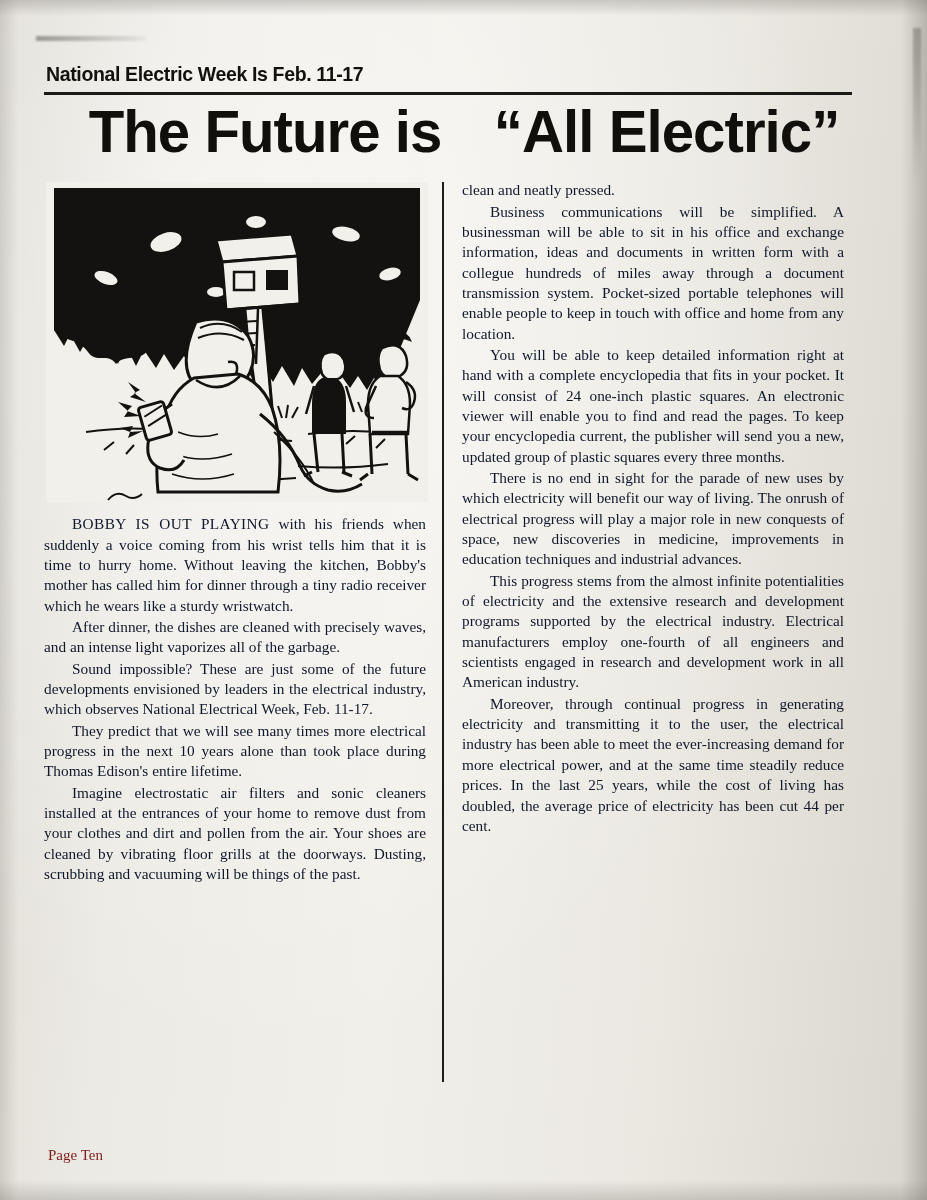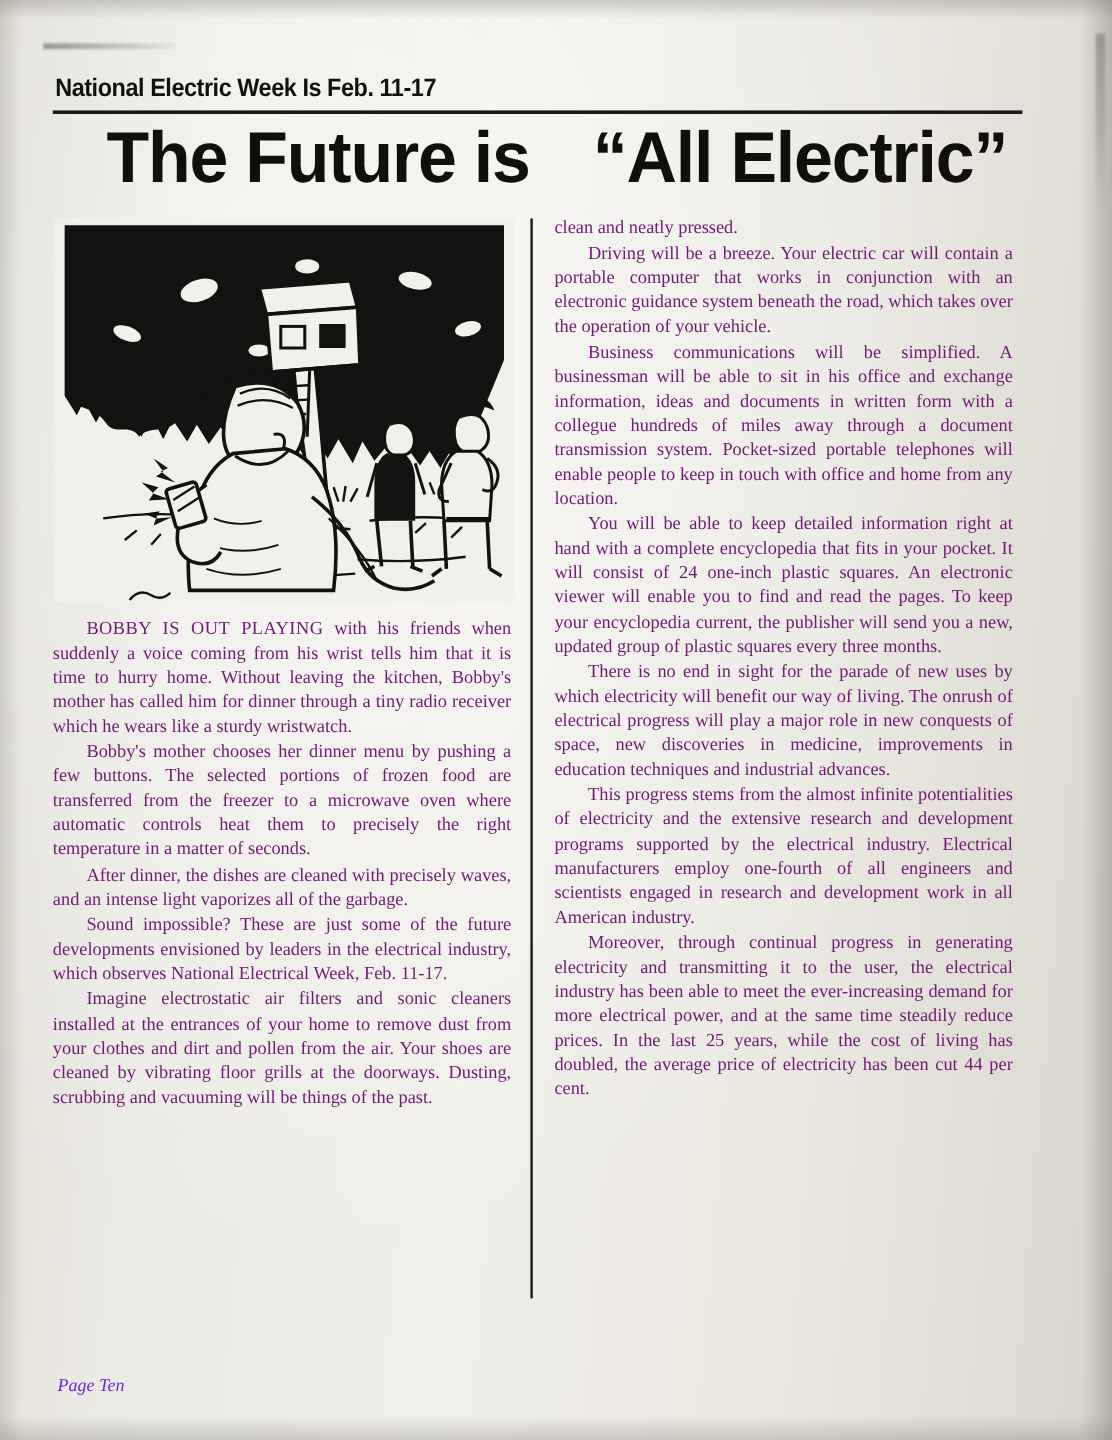--- a/index.html
+++ b/index.html
@@ -124,21 +124,21 @@
     padding-left: 18px;
     box-sizing: border-box;
   }
   p.body {
     font-family: "Liberation Serif", serif;
     font-size: 15.3px;
     line-height: 1.33;
     text-align: justify;
     margin: 0 0 1px 0;
     text-indent: 28px;
-    color: #701a75;
+    color: #0f172a;
     -webkit-font-smoothing: none;
   }
   p.body.first { text-indent: 28px; }
   .smallcaps {
     font-variant: small-caps;
     letter-spacing: 0.4px;
   }
 
   
   .illus {
@@ -150,23 +150,22 @@
     overflow: hidden;
   }
   .illus svg { display: block; }
 
   
   .footer {
     position: absolute;
     left: 48px;
     bottom: 36px;
     font-family: "Liberation Serif", serif;
-    font-style: italic;
     font-size: 15px;
-    color: #6d28d9;
+    color: #7f1d1d;
   }
 </style>
 </head>
 <body>
 
 <div class="page">
   <div class="paper-bg"></div>
   <div class="edge-top"></div>
   <div class="edge-left"></div>
   <div class="edge-right"></div>
@@ -304,31 +303,30 @@
               <path d="M324 252 l2 40 M360 252 l2 40" stroke="#131210" stroke-width="3" fill="none"></path>
               <path d="M322 292 l-8 6 M362 292 l10 6" stroke="#131210" stroke-width="3" fill="none"></path>
               <path d="M326 250 l36 0" stroke="#131210" stroke-width="2.5"></path>
             </g>
           </svg>
         </div>
 
         <p class="body first">
           <span class="smallcaps">BOBBY IS OUT PLAYING</span><span> with his friends when suddenly a voice coming from his wrist tells him that it is time to hurry home. Without leaving the kitchen, Bobby's mother has called him for dinner through a tiny radio receiver which he wears like a sturdy wristwatch.</span>
         </p>
-        <p class="body">Bobby's mother chooses her dinner menu by pushing a few buttons. The selected portions of frozen food are transferred from the freezer to a microwave oven where automatic controls heat them to precisely the right temperature in a matter of seconds.</p>
         <p class="body">After dinner, the dishes are cleaned with precisely waves, and an intense light vaporizes all of the garbage.</p>
         <p class="body">Sound impossible?  These are just some of the future developments envisioned by leaders in the electrical industry, which observes National Electrical Week, Feb. 11-17.</p>
+        <p class="body">They predict that we will see many times more electrical progress in the next 10 years alone than took place during Thomas Edison's entire lifetime.</p>
         <p class="body">Imagine electrostatic air filters and sonic cleaners installed at the entrances of your home to remove dust from your clothes and dirt and pollen from the air.  Your shoes are cleaned by vibrating floor grills at the doorways.  Dusting, scrubbing and vacuuming will be things of the past.</p>
       </div>
 
       <div class="col-divider"></div>
 
       <div class="col-right">
         <p class="body" style="text-indent:0">clean and neatly pressed.</p>
-        <p class="body">Driving will be a breeze.  Your electric car will contain a portable computer that works in conjunction with an electronic guidance system beneath the road, which takes over the operation of your vehicle.</p>
         <p class="body">Business communications will be simplified.  A businessman will be able to sit in his office and exchange information, ideas and documents in written form with a collegue hundreds of miles away through a document transmission system.  Pocket-sized portable telephones will enable people to keep in touch with office and home from any location.</p>
         <p class="body">You will be able to keep detailed information right at hand with a complete encyclopedia that fits in your pocket.  It will consist of 24 one-inch plastic squares.  An electronic viewer will enable you to find and read the pages.  To keep your encyclopedia current, the publisher will send you a new, updated group of plastic squares every three months.</p>
         <p class="body">There is no end in sight for the parade of new uses by which electricity will benefit our way of living.  The onrush of electrical progress will play a major role in new conquests of space, new discoveries in medicine, improvements in education techniques and industrial advances.</p>
         <p class="body">This progress stems from the almost infinite potentialities of electricity and the extensive research and development programs supported by the electrical industry.  Electrical manufacturers employ one-fourth of all engineers and scientists engaged in research and development work in all American industry.</p>
         <p class="body">Moreover, through continual progress in generating electricity and transmitting it to the user, the electrical industry has been able to meet the ever-increasing demand for more electrical power, and at the same time steadily reduce prices.  In the last 25 years, while the cost of living has doubled, the average price of electricity has been cut 44 per cent.</p>
       </div>
 
     </div>
   </div>
 

